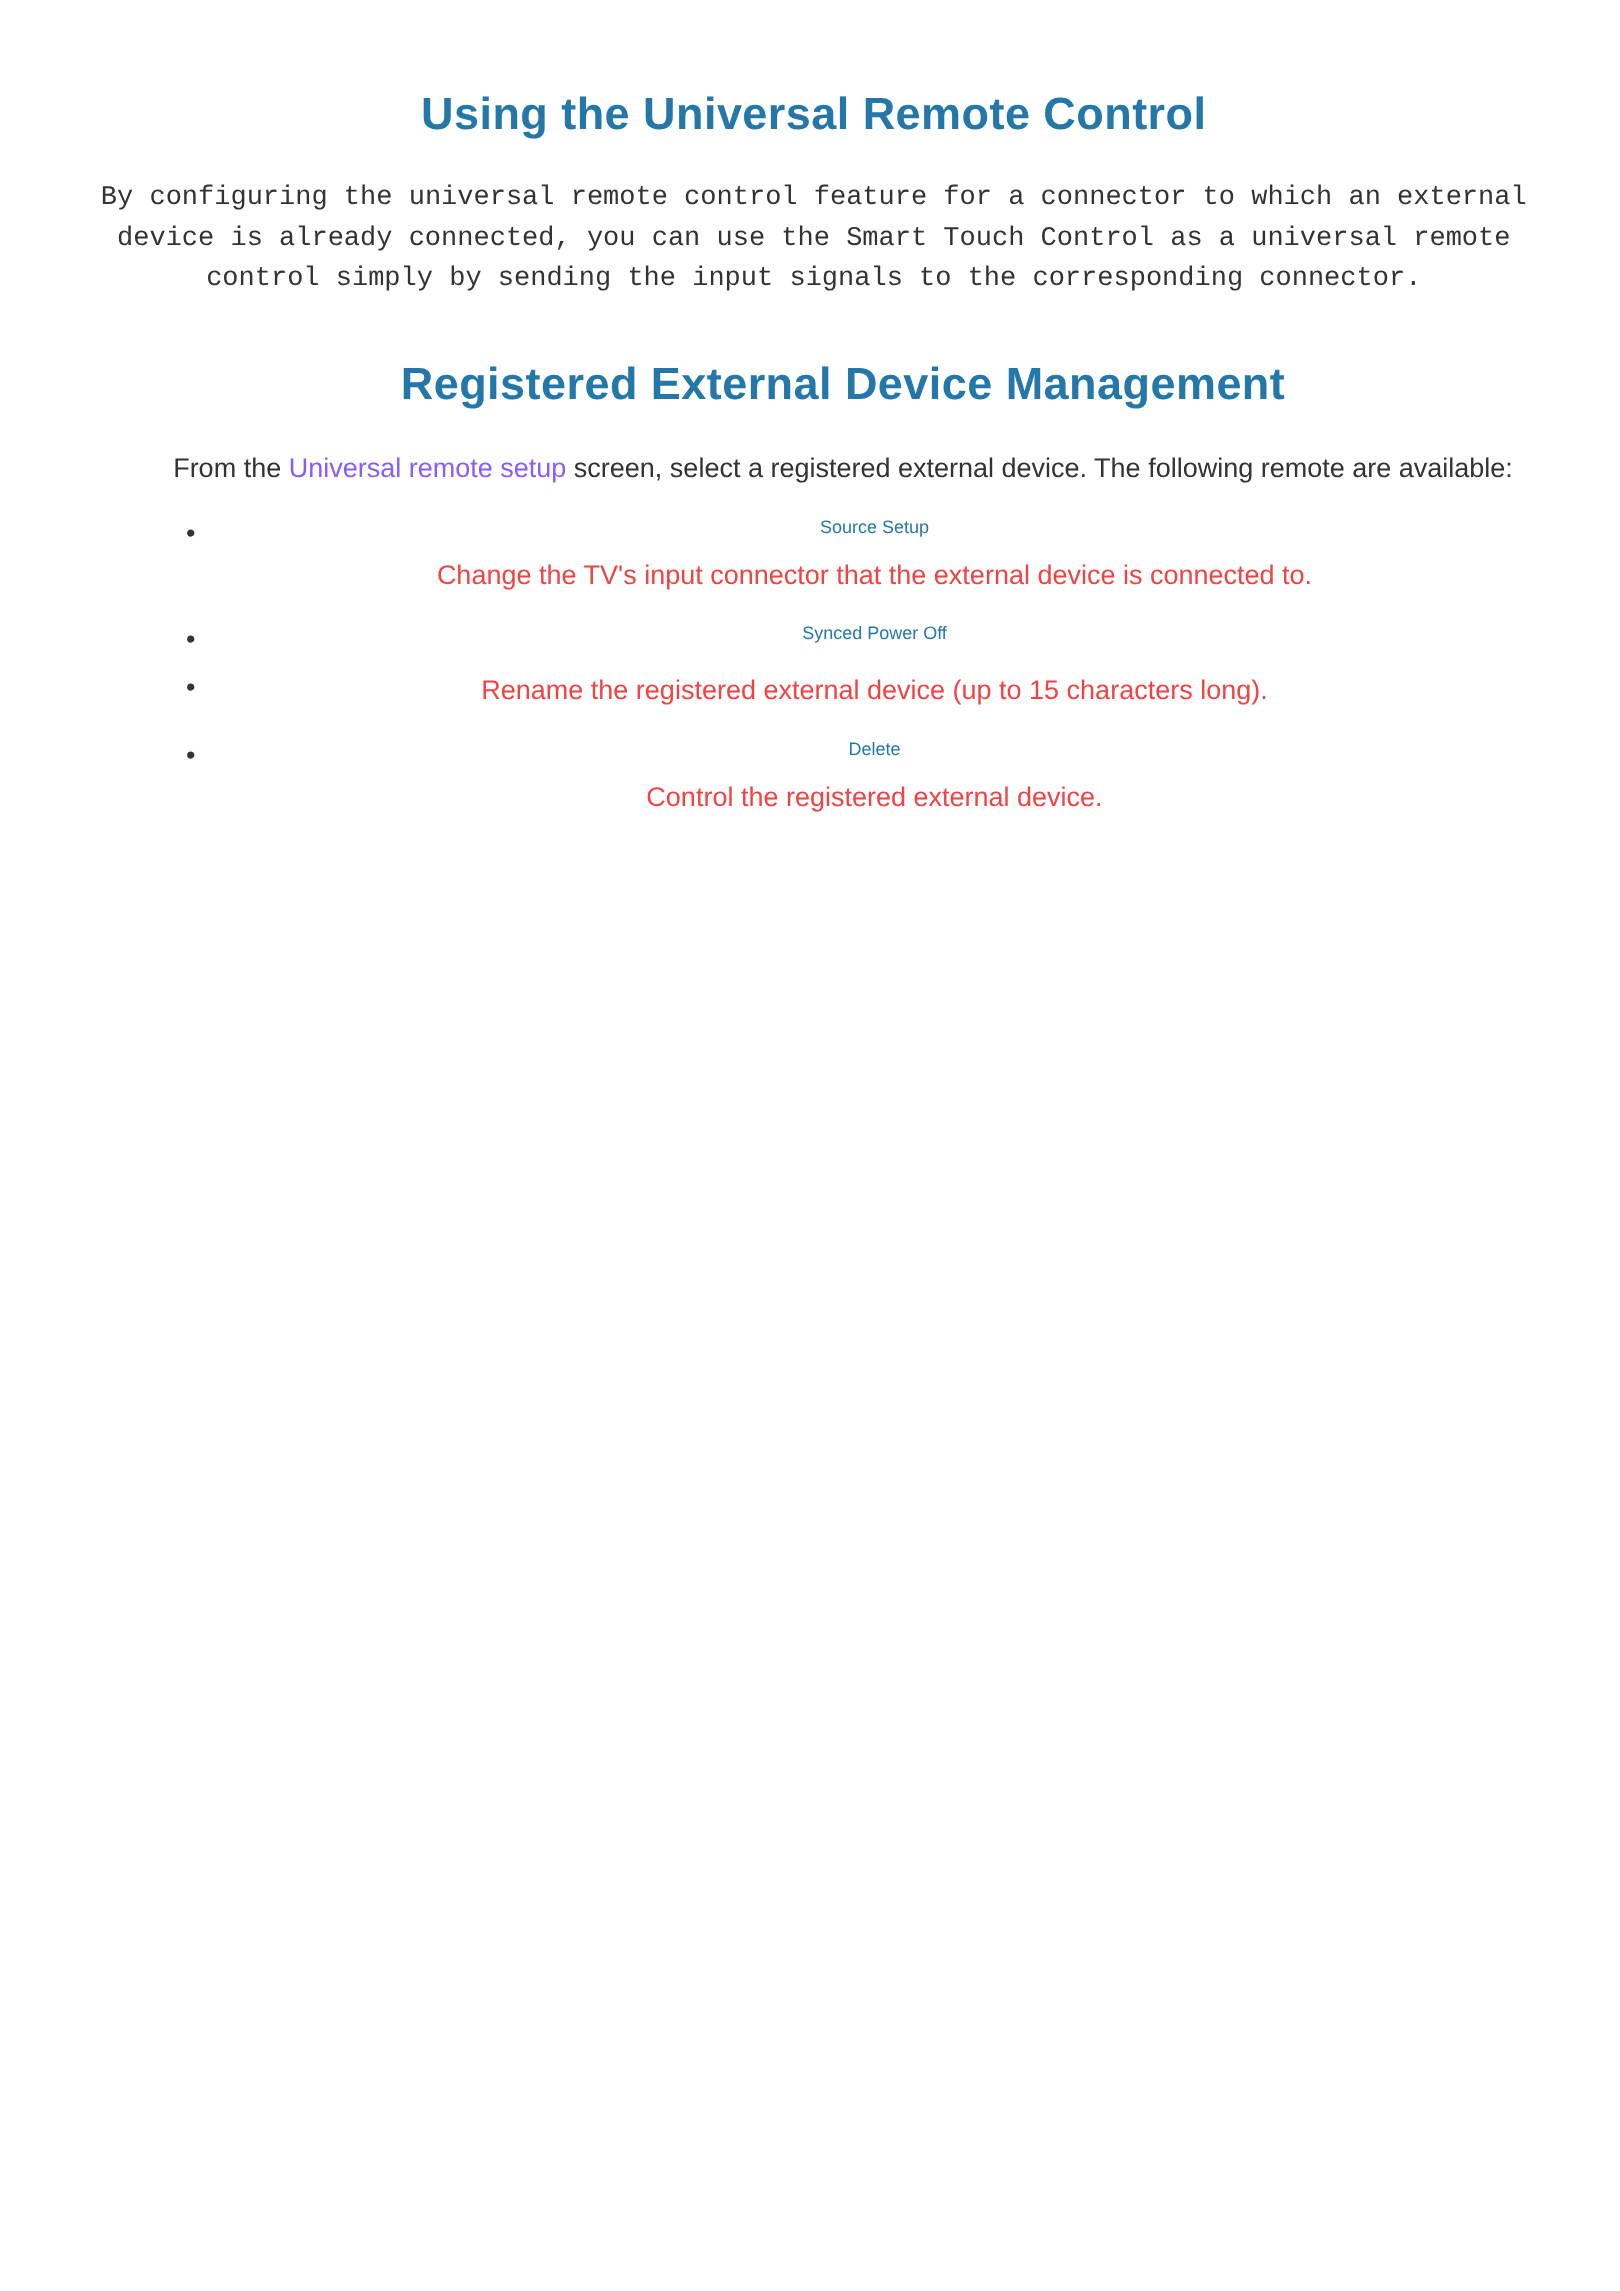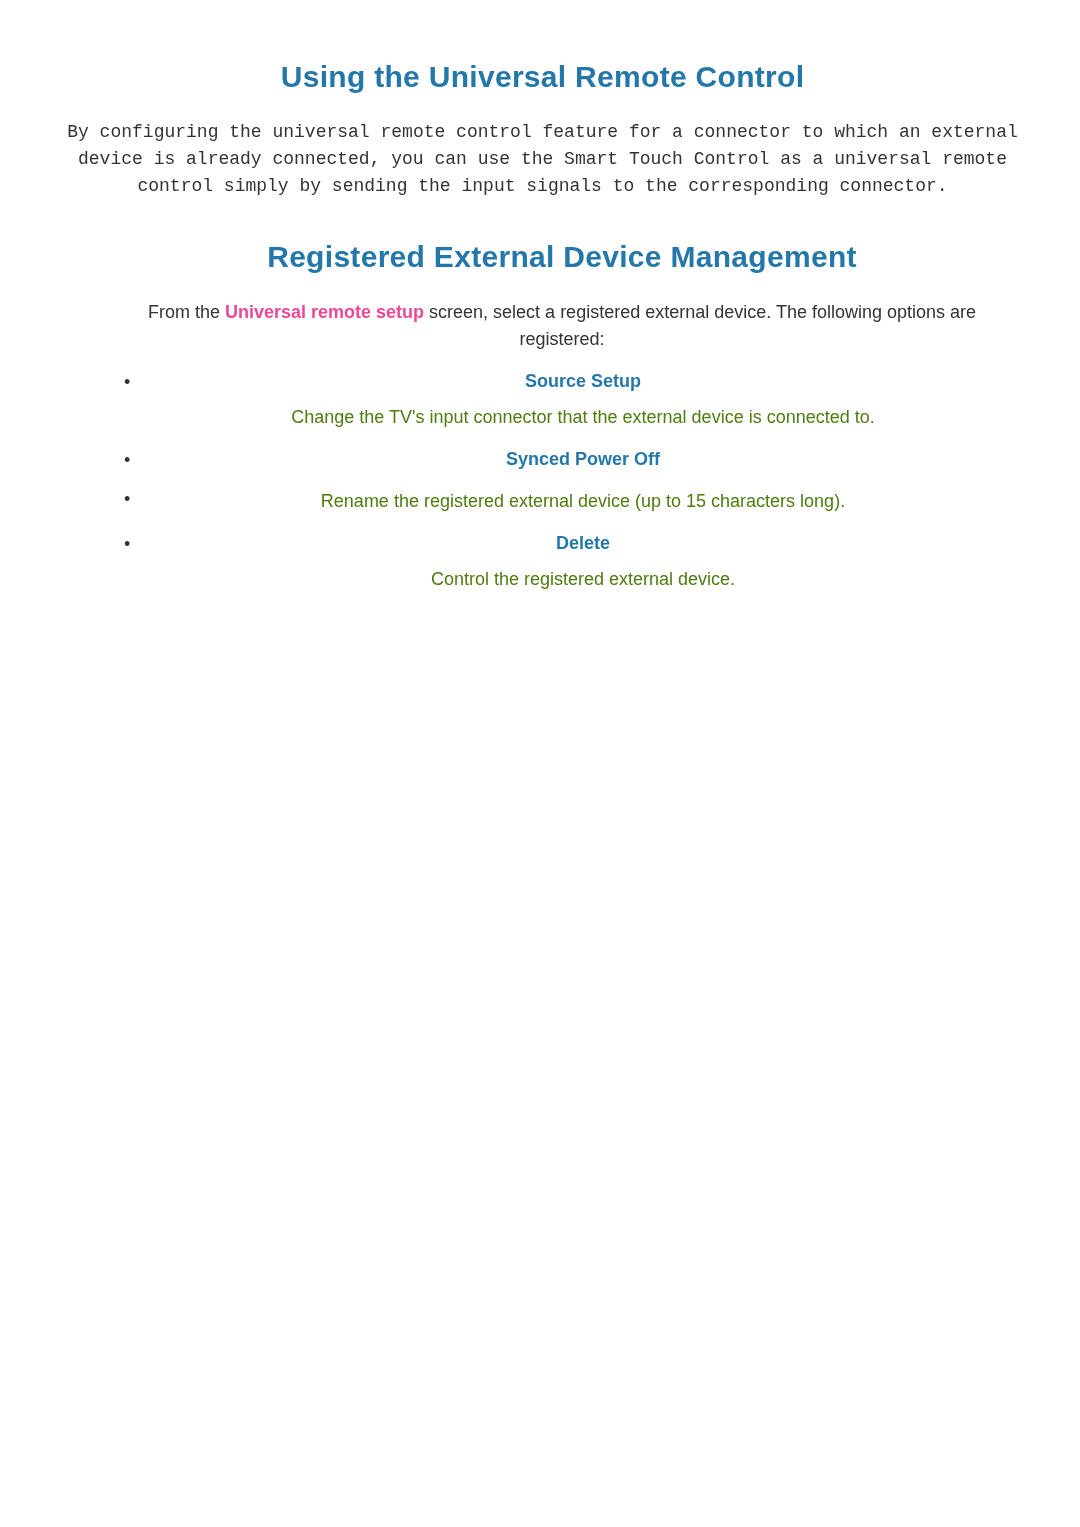--- a/index.html
+++ b/index.html
@@ -34,22 +34,22 @@
       margin-top: 40px;
       margin-left: 39px;
     }
     .intro-text {
       font-size: 18px;
       line-height: 1.5;
       color: #333;
       margin-bottom: 18px;
     }
     .emph {
-      color: #ec4899;
-      font-weight: bold;
+      color: #8b5cf6;
+      font-weight: normal;
     }
     ul.option-list {
       list-style: none;
       padding-left: 20px;
     }
     ul.option-list li {
       margin-bottom: 18px;
       position: relative;
       padding-left: 22px;
     }
@@ -57,45 +57,45 @@
       content: "•";
       position: absolute;
       left: 0px;
       top: 0;
       color: #333;
       font-size: 18px;
       line-height: 1.3;
     }
     .option-title {
       color: #2478a9;
-      font-weight: bold;
-      font-size: 18px;
+      font-weight: normal;
+      font-size: 12px;
       display: block;
       margin-bottom: 12px;
     }
     .option-desc {
       font-size: 18px;
-      color: #4d7c0f;
+      color: #ef4444;
       line-height: 1.5;
       display: block;
       padding-left: 0px;
     }
   </style>
 </head>
 <body>
 
 <div>
   <h2 class="section-heading">Using the Universal Remote Control</h2>
   <p class="body-text">By configuring the universal remote control feature for a connector to which an external device is already connected, you can use the Smart Touch Control as a universal remote control simply by sending the input signals to the corresponding connector.</p>
 </div>
 
 <div class="section2">
   <h2 class="section-heading">Registered External Device Management</h2>
   <p class="intro-text">
-    <span>From the </span><span class="emph">Universal remote setup</span><span> screen, select a registered external device. The following options are registered:</span>
+    <span>From the </span><span class="emph">Universal remote setup</span><span> screen, select a registered external device. The following remote are available:</span>
   </p>
   <ul class="option-list">
     <li>
       <span class="option-title">Source Setup</span>
       <span class="option-desc">Change the TV's input connector that the external device is connected to.</span>
     </li>
     <li>
       <span class="option-title">Synced Power Off</span>
     </li>
     <li>

